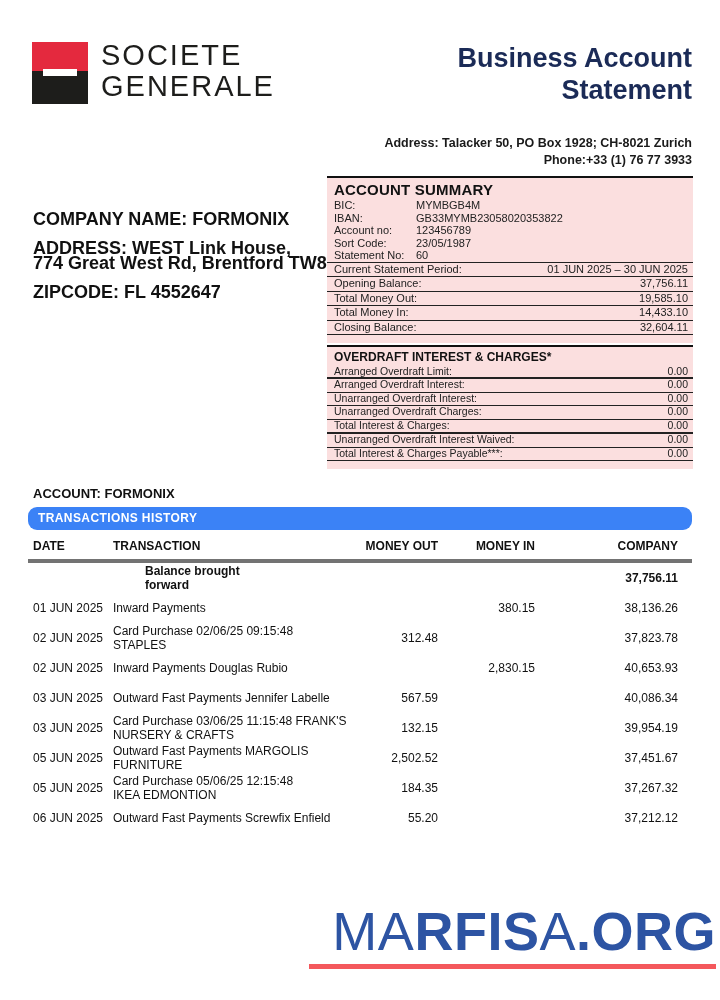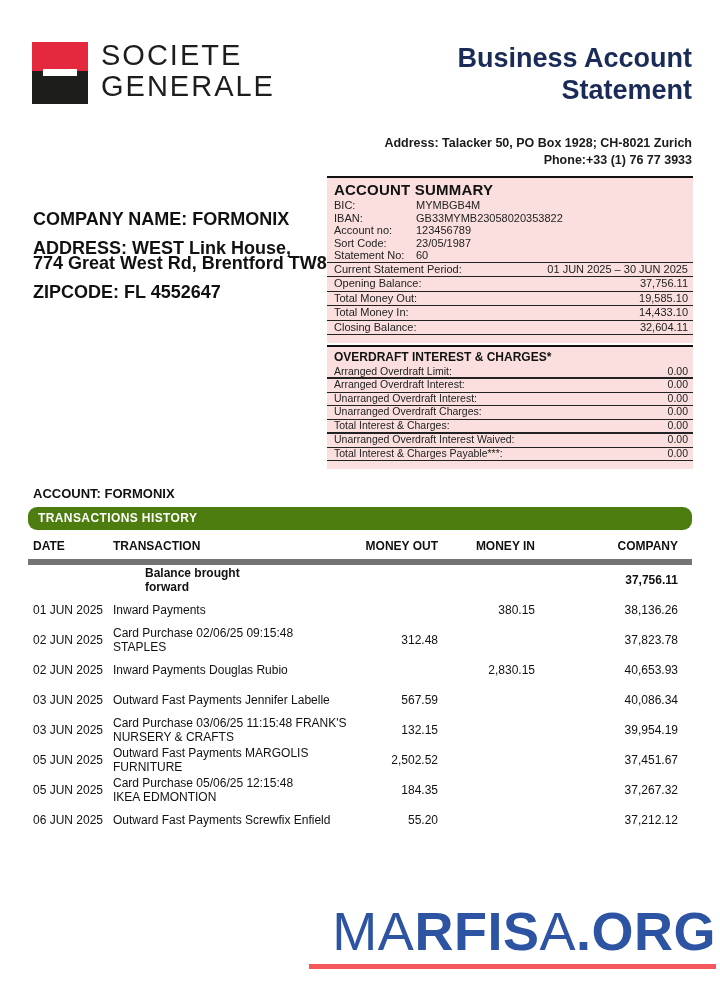--- a/index.html
+++ b/index.html
@@ -47,25 +47,25 @@
   .grp-rows{border-bottom:1px solid #222;}
   .grp-rows .row{display:flex;justify-content:space-between;border-top:1px solid #222;
     font-size:11px;line-height:12.5px;padding:0 5px 1px 7px;color:#222;}
   .od .kv2{display:flex;justify-content:space-between;font-size:10.5px;line-height:12px;
     padding:0 5px 0 7px;color:#222;}
   .od .grp-rows .row{font-size:10.5px;line-height:11.5px;}
   .grp-rows .row.row-thick{border-top-width:2px;}
 
   
   .account-heading{position:absolute;left:33px;top:486px;font-size:13px;font-weight:bold;color:#111;}
-  .tx-bar{position:absolute;left:28px;top:507px;width:664px;height:23px;background:#4d7c0f;
+  .tx-bar{position:absolute;left:28px;top:507px;width:664px;height:23px;background:#3b82f6;
     border-radius:9px;color:#fff;font-weight:bold;font-size:12px;line-height:23px;
     padding-left:10px;letter-spacing:.4px;}
   .tx-table{position:absolute;left:28px;top:534px;width:664px;font-size:12px;color:#111;}
-  .tx-head{display:flex;font-weight:bold;padding:5px 14px 6px 5px;border-bottom:6px solid #737373;}
+  .tx-head{display:flex;font-weight:bold;padding:5px 14px 6px 5px;border-bottom:4px solid #737373;}
   .c-date{width:80px;flex:none;}
   .c-desc{flex:1;white-space:pre-line;line-height:14px;}
   .c-out{width:90px;flex:none;text-align:right;}
   .c-in{width:97px;flex:none;text-align:right;}
   .c-bal{width:143px;flex:none;text-align:right;}
   .tx-row{display:flex;align-items:center;min-height:30px;padding:1px 14px 1px 5px;}
   .tx-row.opening{font-weight:bold;min-height:28px;gap:32px;}
 
   
   .footer{position:absolute;top:901px;right:4px;text-align:right;}

